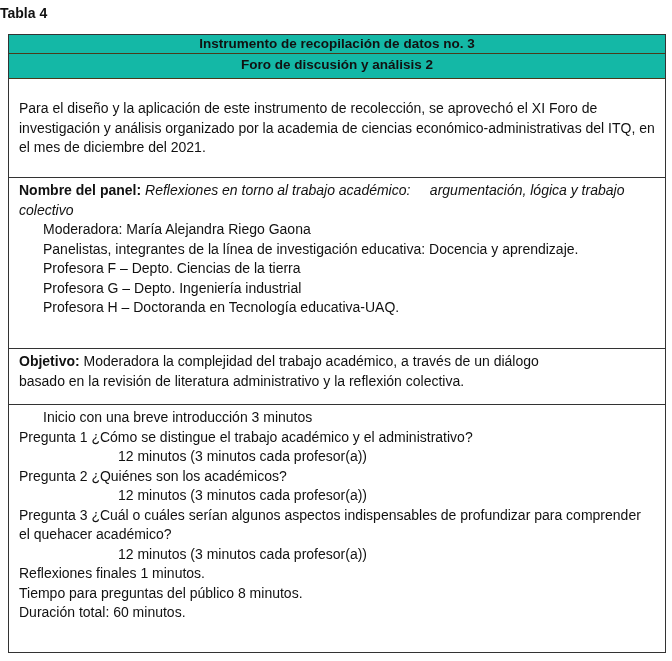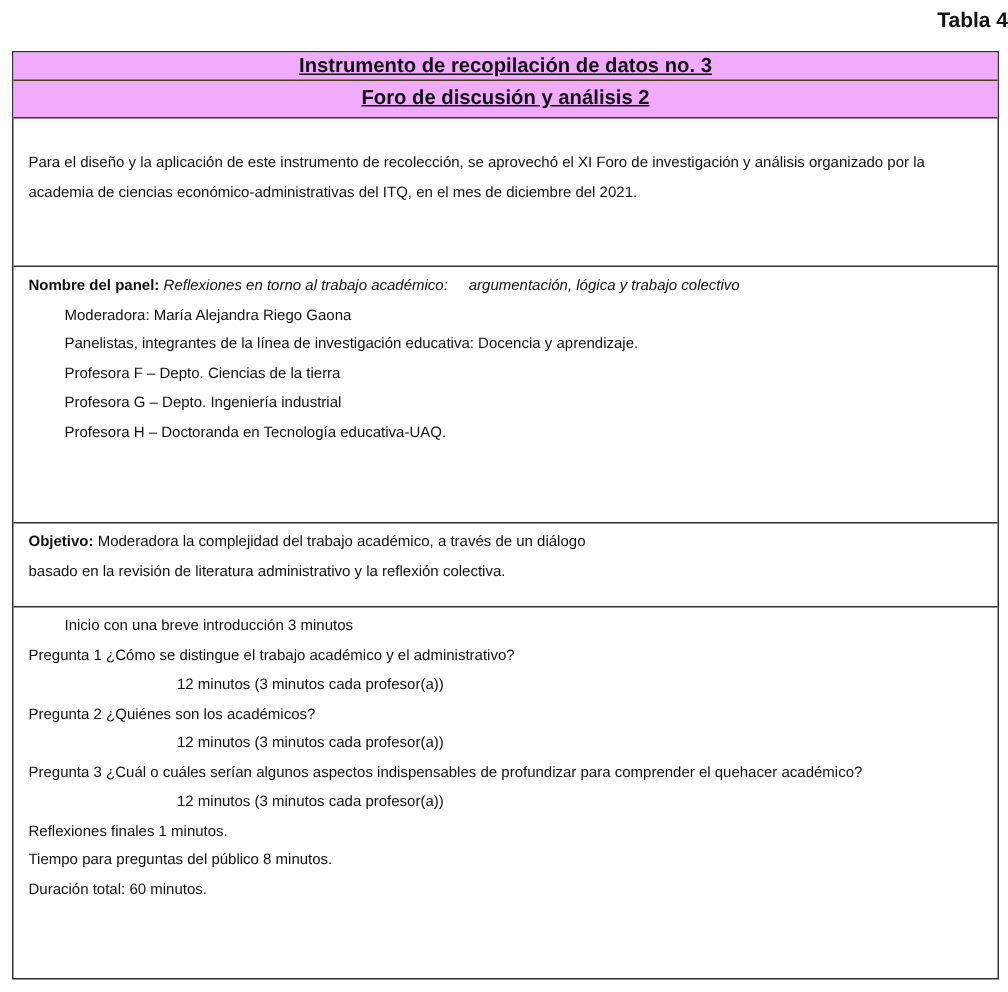--- a/index.html
+++ b/index.html
@@ -1,27 +1,27 @@
 <!DOCTYPE html>
 <html><head>
 <meta charset="utf-8">
 <style>
   html, body { margin:0; padding:0; background:#ffffff; }
   body { width:672px; height:661px; position:relative; overflow:hidden;
          font-family:"Liberation Sans", sans-serif; color:#111; }
-  .caption { position:absolute; top:4px; left:0; width:672px; text-align:right;
+  .caption { position:absolute; top:4px; left:0; width:672px; text-align:left;
              font-weight:bold; font-size:14px; line-height:18px; }
   .tbl { position:absolute; left:8px; top:34px; width:658px;
          border:1.5px solid #333; box-sizing:border-box; }
-  .hdr { background:#f0abfc; text-align:center; font-weight:bold; font-size:13.5px;
-         border-bottom:1.5px solid #4a3a1a; box-sizing:border-box;text-decoration:underline; }
+  .hdr { background:#14b8a6; text-align:center; font-weight:bold; font-size:13.5px;
+         border-bottom:1.5px solid #4a3a1a; box-sizing:border-box; }
   .hdr.r1 { height:19px; line-height:18px; }
   .hdr.r2 { height:25px; line-height:22px; }
   .row { border-bottom:1.5px solid #333; box-sizing:border-box; padding:16px 10px;
-         font-size:10px; line-height:19.5px; }
+         font-size:14px; line-height:19.5px; }
   .row:last-child { border-bottom:none; }
   .r-intro { height:99px; padding-top:20px; }
   .r-panel { height:171px; padding-top:3px; }
   .r-obj { height:56px; padding-top:3px; }
   .r-proc { height:247px; padding-top:3px; }
   .b { font-weight:bold; }
   .i { font-style:italic; }
   .ind1 { padding-left:24px; }
   .ind2 { padding-left:99px; }
   .line { white-space:nowrap; }

